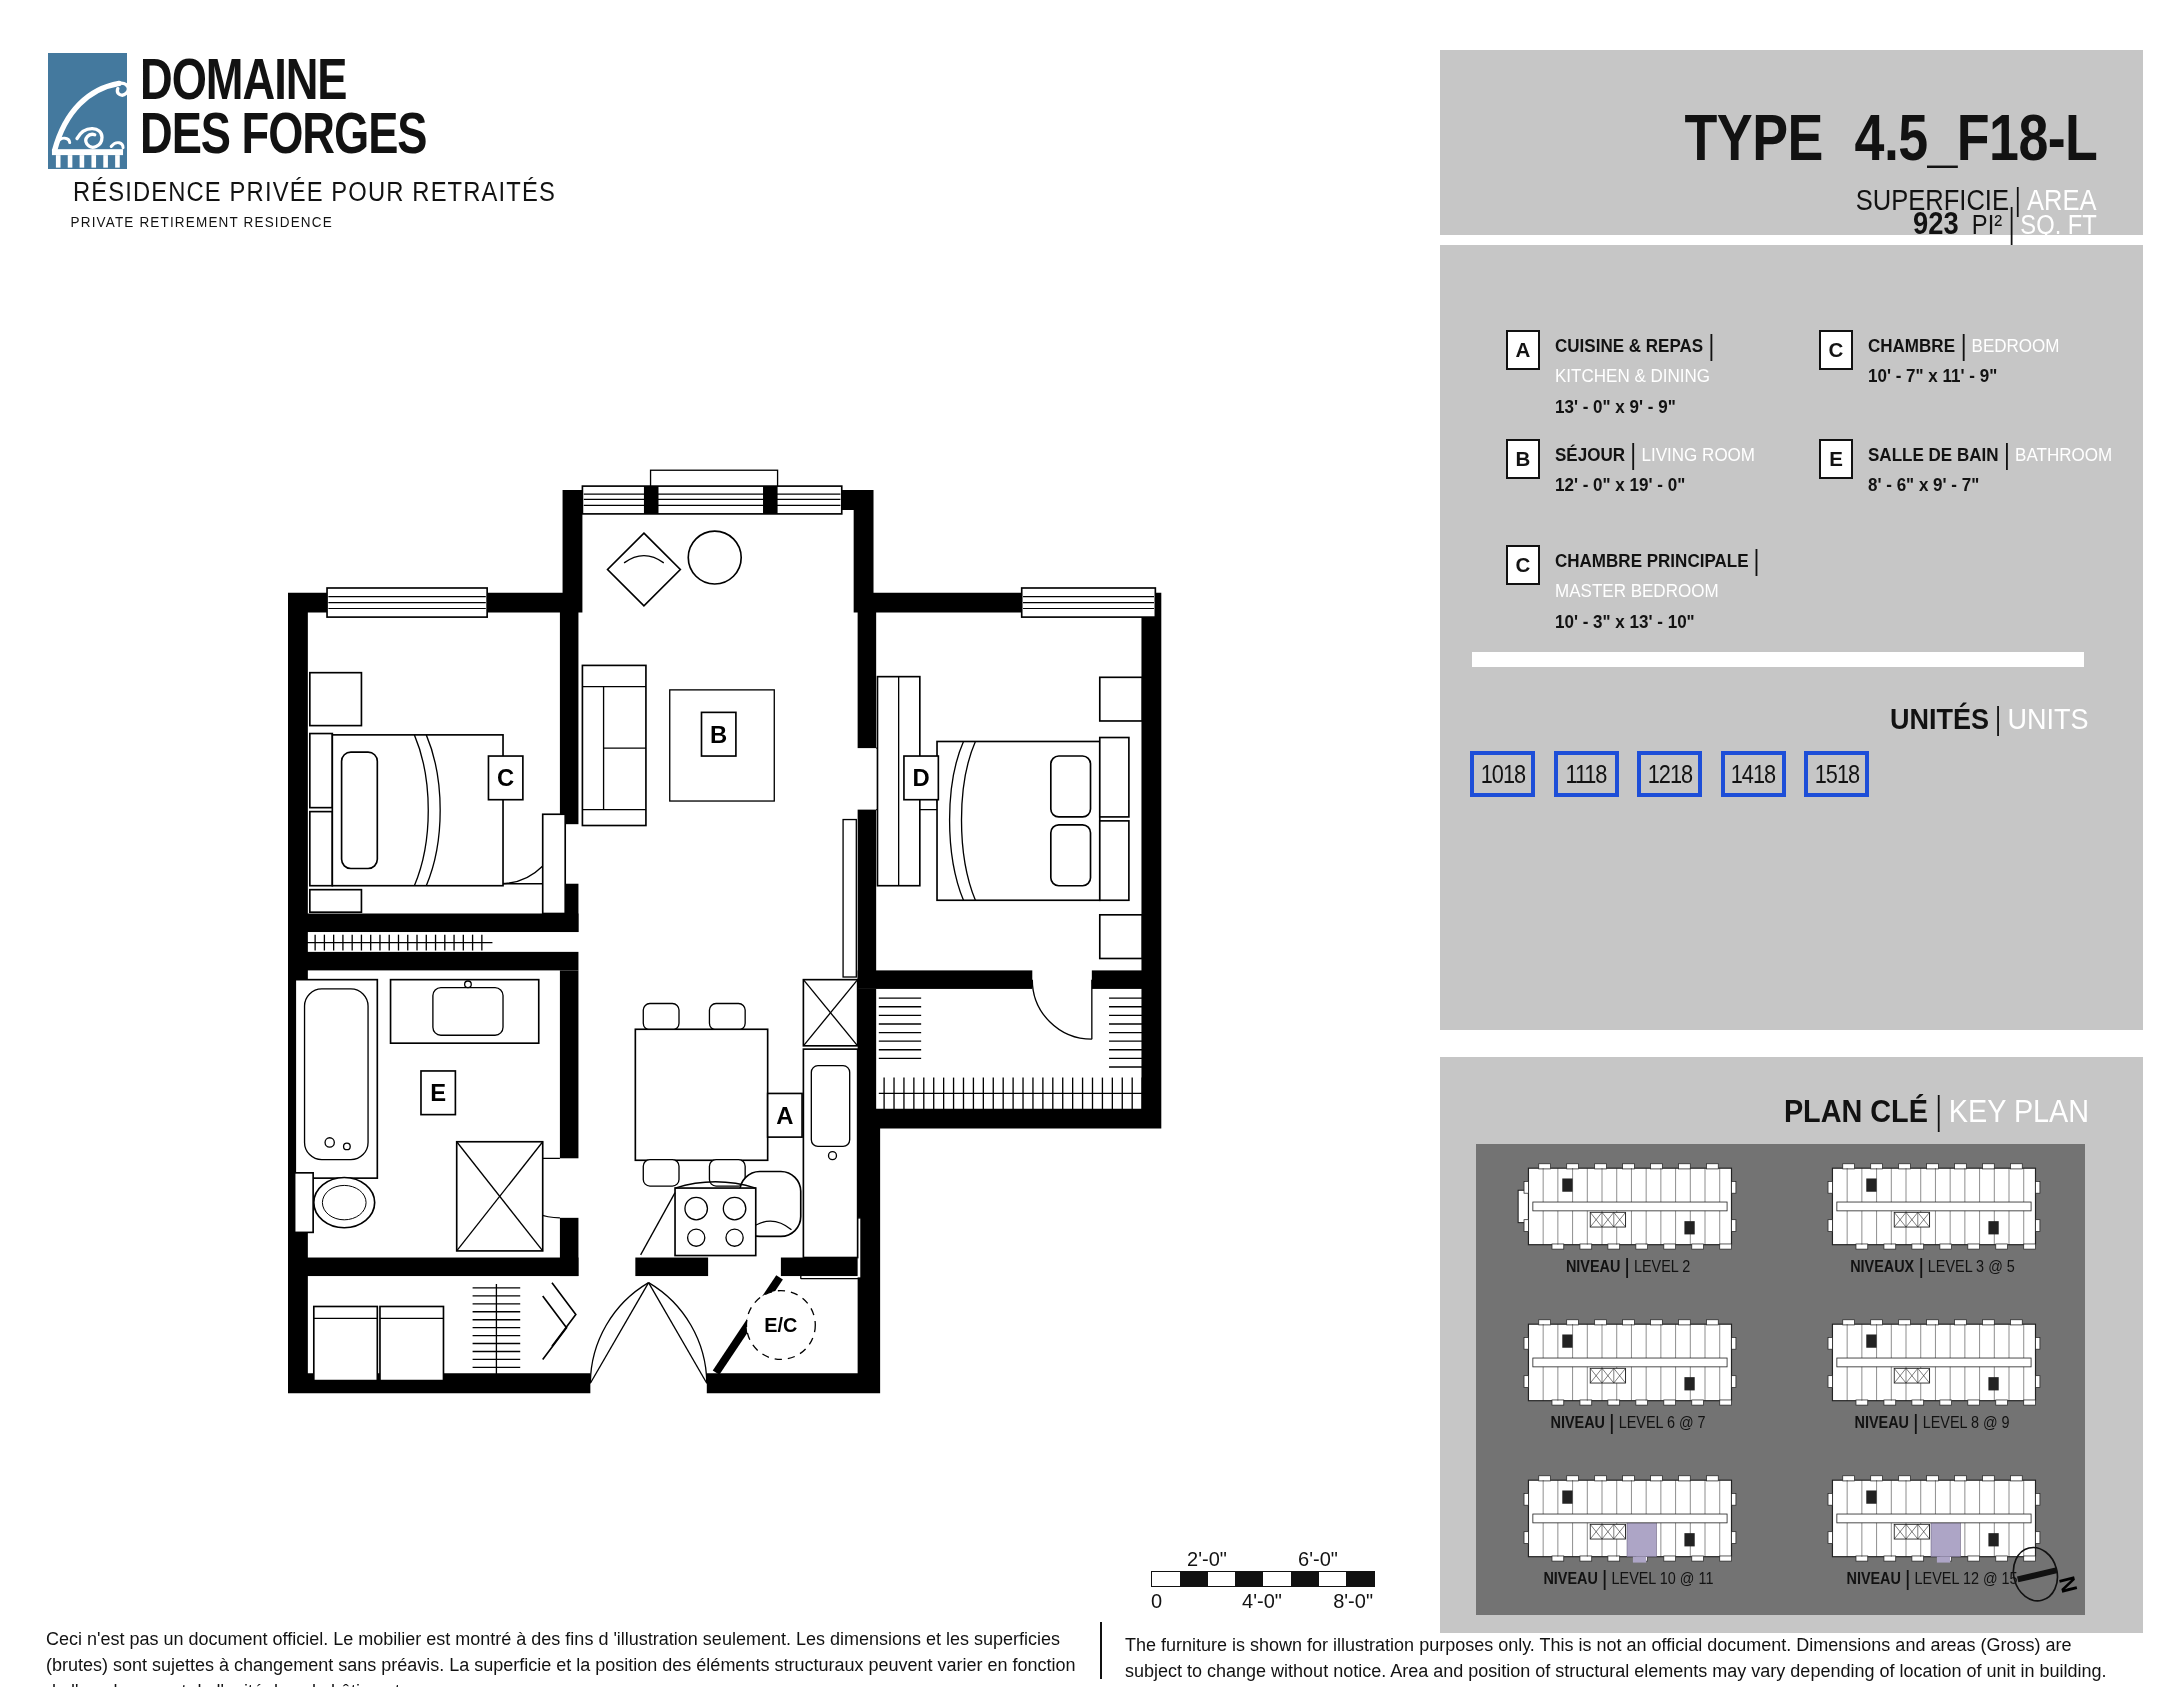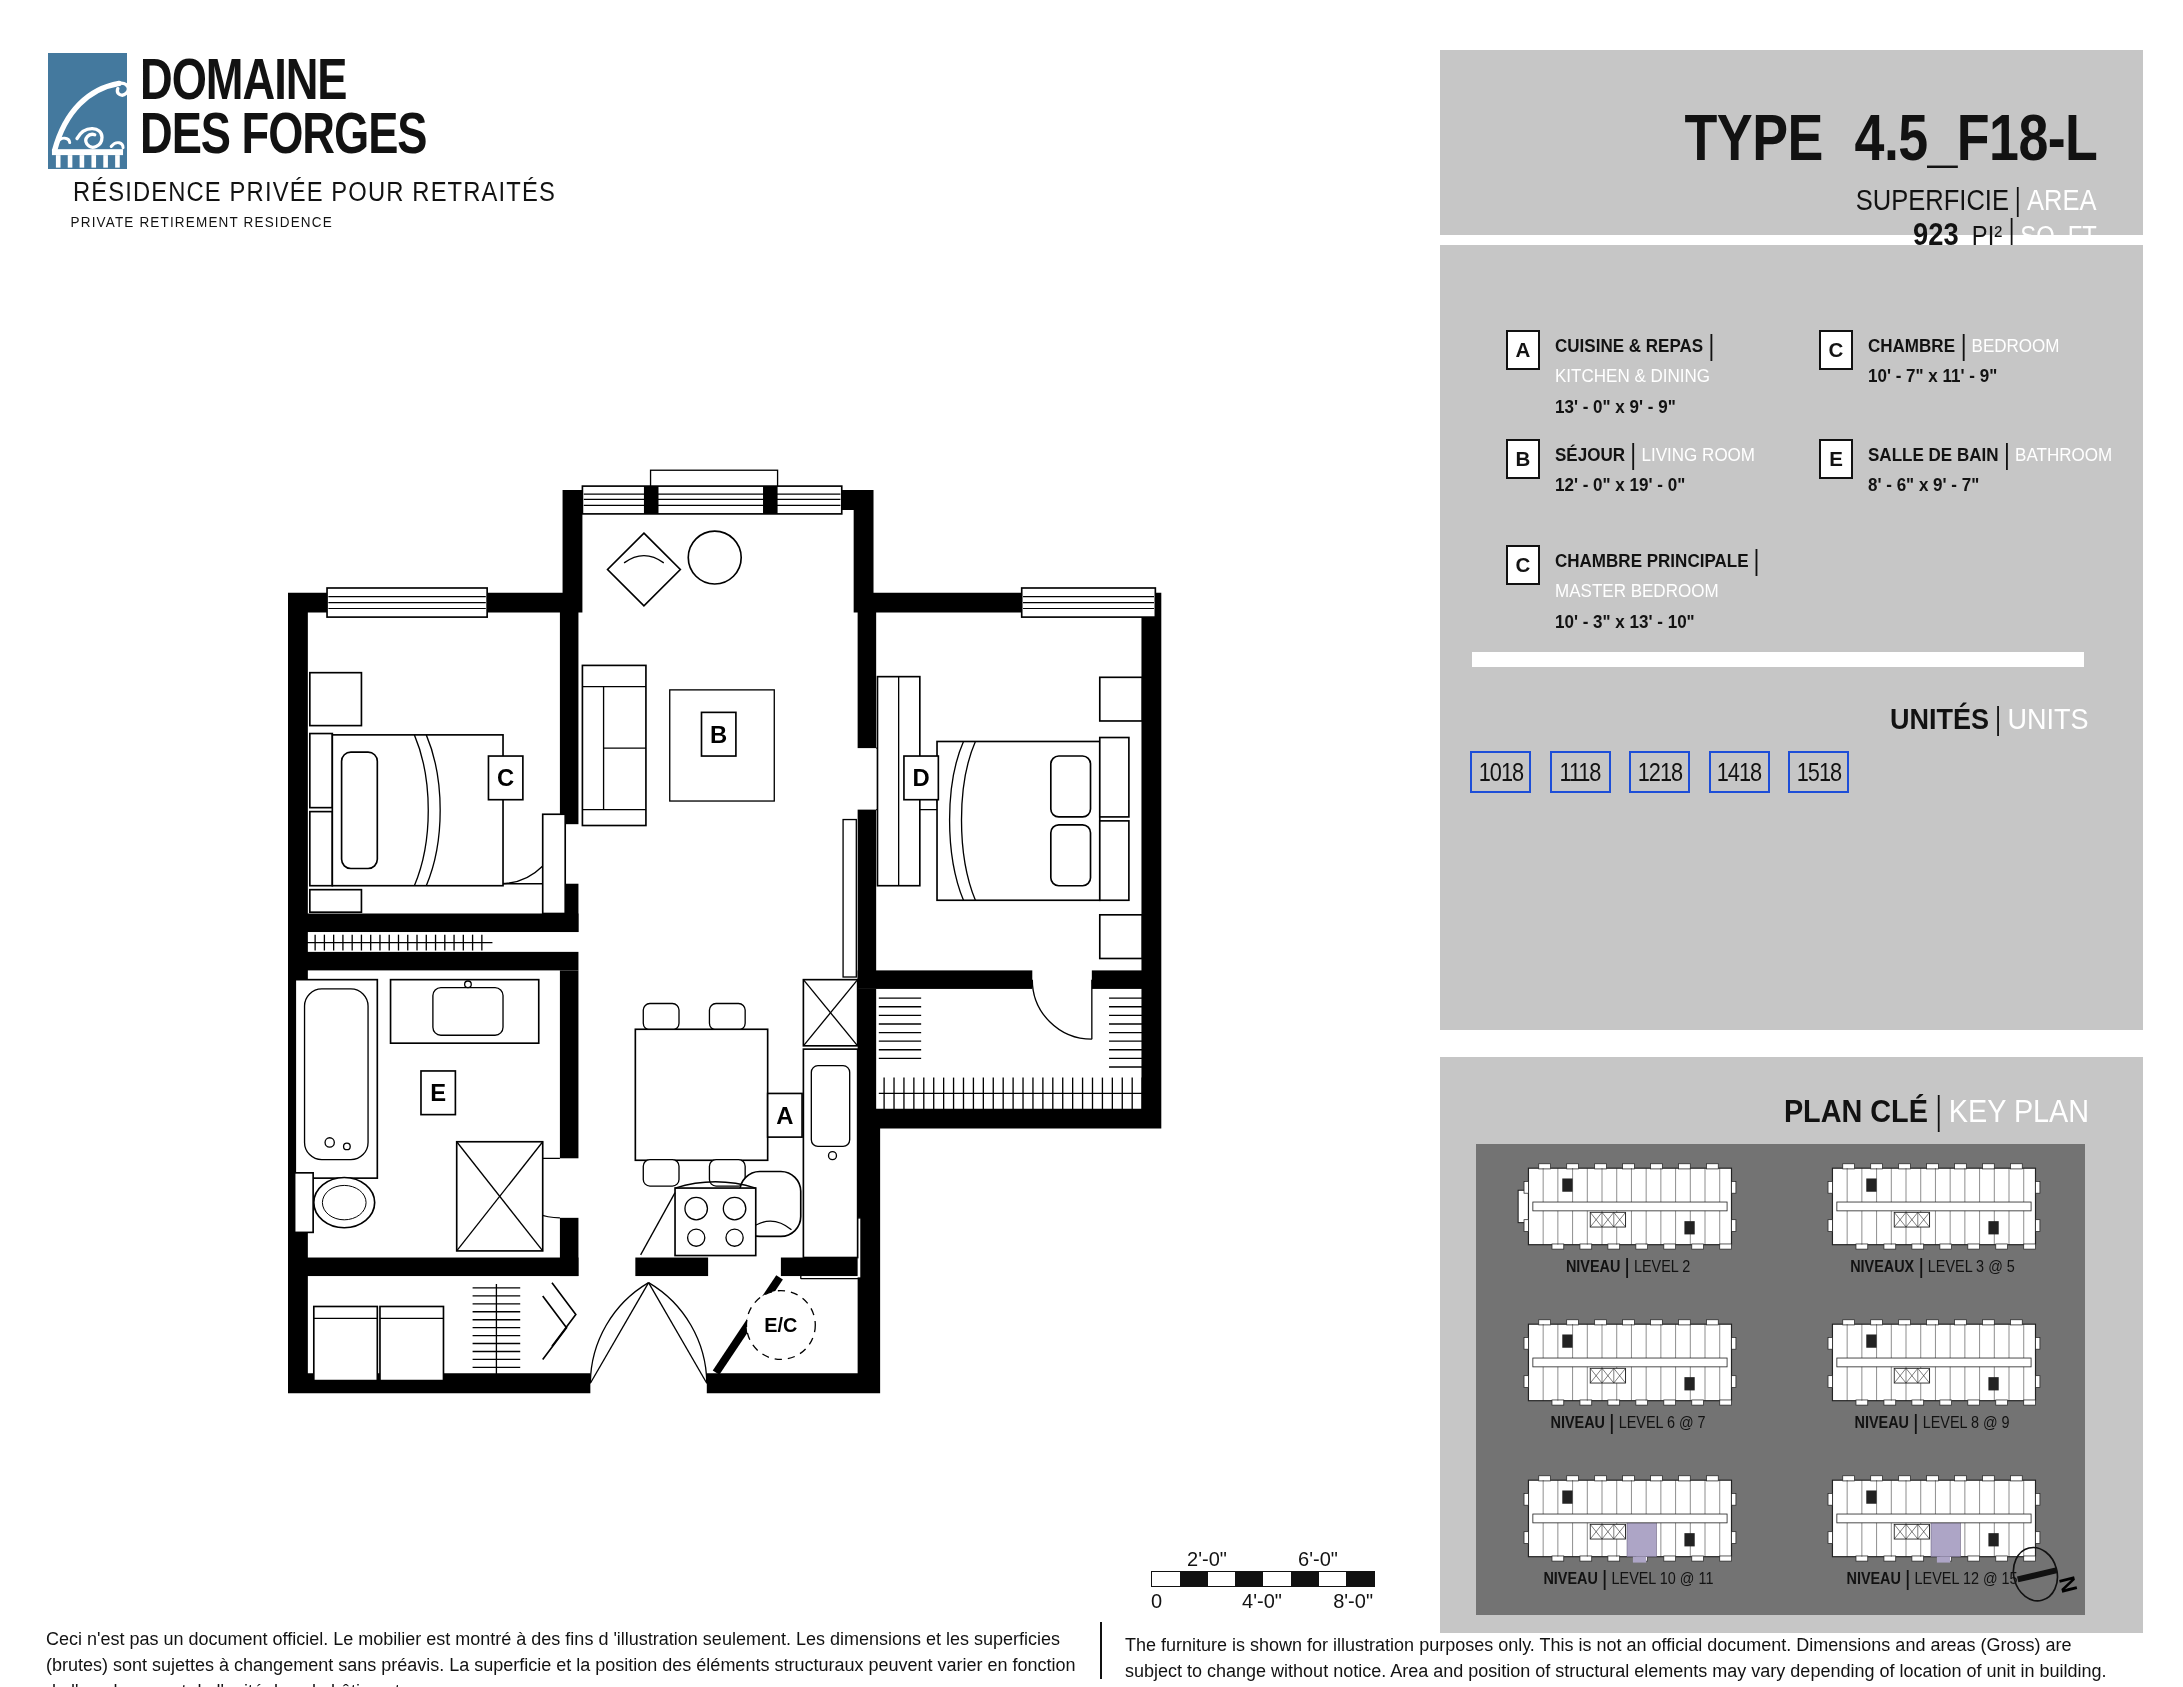--- a/index.html
+++ b/index.html
@@ -23,40 +23,40 @@
   #logo-title{left:140px;top:52px;font-size:58px;font-weight:bold;line-height:.93;letter-spacing:-1.3px;}
   #logo-sub-fr{left:40px;top:177px;width:516px;text-align:center;font-size:27px;letter-spacing:1.3px;}
   #logo-sub-en{left:56px;top:213px;width:516px;text-align:left;font-size:15px;letter-spacing:1.3px;}
   
   #panel-header{top:50px;height:185px;}
   .hdr-line{position:absolute;right:46px;text-align:right;margin-top:36px;}
   #hdr-title{top:14.6px;font-size:64px;font-weight:bold;letter-spacing:-0.7px;}
   #hdr-title .gap{display:inline-block;width:38px;}
   #hdr-area{top:98px;font-size:29px;}
   #hdr-area .vbar{height:30px;margin:0 9.3px;}
-  #hdr-value{top:131px;font-size:27px;}
+  #hdr-value{top:120px;font-size:27px;}
   #hdr-value .vbar{height:40px;margin:0 9.3px;}
   #hdr-value b{font-size:31px;}
   
   #panel-legend{top:245px;height:785px;}
   .leg-item{position:absolute;}
   .leg-letter{position:absolute;left:0;top:-4px;width:30px;height:36px;background:#fff;border:2px solid #111;
               font-size:20.5px;font-weight:bold;display:flex;align-items:center;justify-content:center;}
   .leg-body{position:absolute;left:49px;top:0;font-size:18.5px;}
   .leg-row{height:31px;}
   .leg-fr{font-weight:bold;}
   .leg-en{color:#fff;}
   .leg-dims{font-weight:bold;}
   .leg-body .vbar{height:26.5px;margin:0 8px;}
   
   #units-divider{left:32px;top:407px;width:612px;height:14.6px;background:#fff;}
   #units-heading{position:absolute;right:54px;top:457px;font-size:30px;text-align:right;}
   #units-heading .vbar{height:30px;margin:0 9.3px;}
   #units-row{position:absolute;left:30px;top:506px;display:flex;gap:18.5px;}
-  .unit-box{width:57px;height:38px;border:2px solid #1d4ed8;display:flex;align-items:center;justify-content:center;
+  .unit-box{width:57px;height:38px;border:4px solid #1d4ed8;display:flex;align-items:center;justify-content:center;
             font-size:26.5px;letter-spacing:-1.3px;}
   .unit-box span{display:inline-block;transform:scaleX(.82);}
   
   #panel-keyplan{top:1057px;height:576px;}
   #kp-heading{position:absolute;right:54px;top:36px;font-size:32px;text-align:right;}
   #kp-heading .vbar{height:37px;margin:0 10.6px;}
   #kp-white{position:absolute;left:36px;top:87px;width:609px;height:471px;background:#737373;}
   .kp-slot{position:absolute;width:304px;height:156px;}
   .kp-slot svg{position:absolute;left:40px;top:8px;}
   .kp-label{position:absolute;left:0;top:114px;width:304px;text-align:center;font-size:16px;}

